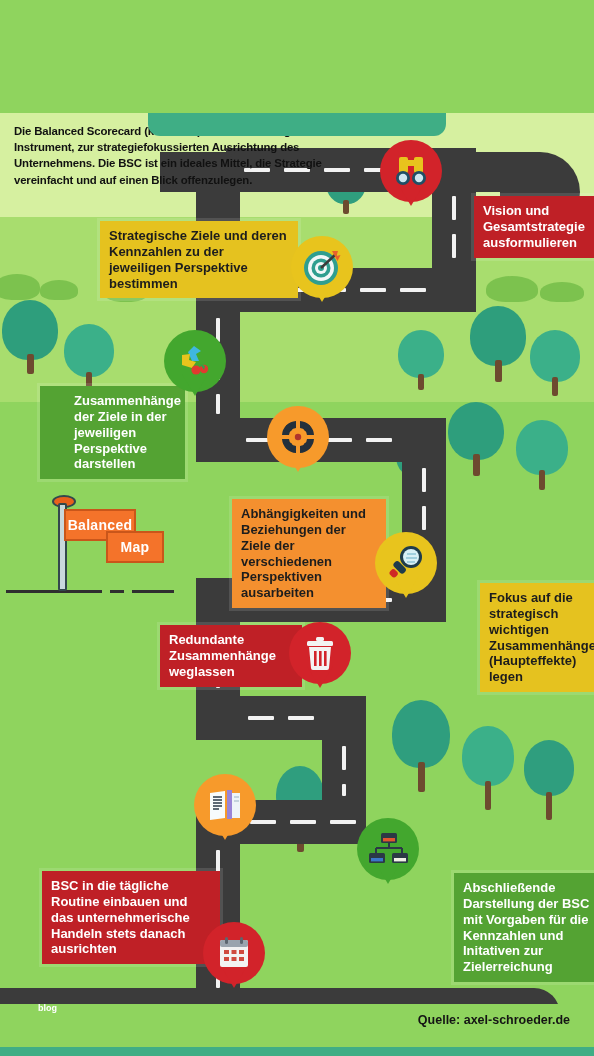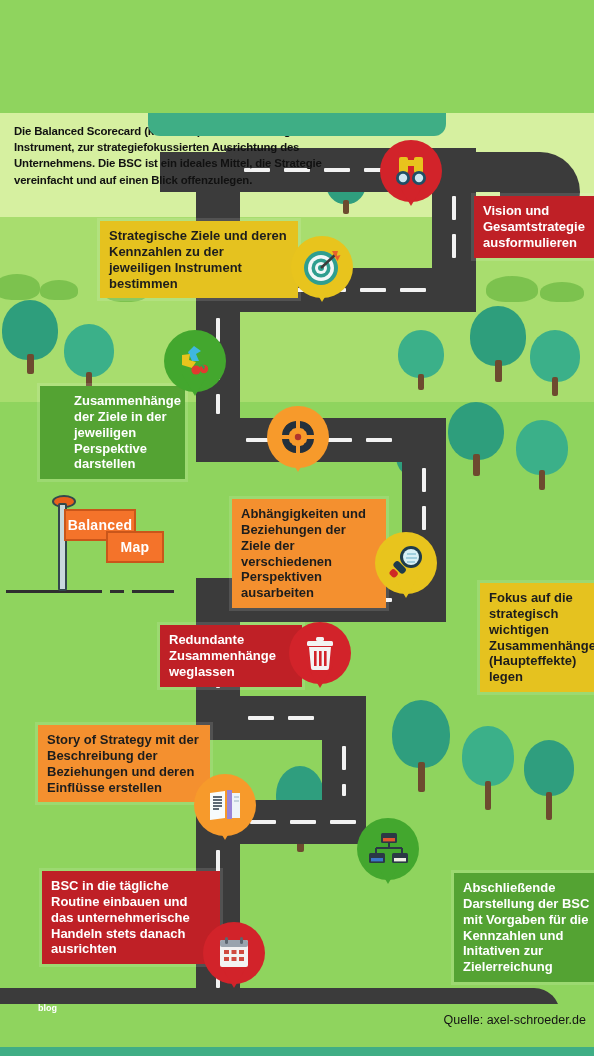--- a/index.html
+++ b/index.html
@@ -116,22 +116,22 @@
   }
   .footer-rule{
     position:absolute; left:0; bottom:0; width:594px; height:9px;
     background:#3fae85; z-index:27;
   }
   .blog-label{
     position:absolute; left:38px; top:1003px; z-index:28;
     color:#ffffff; font-size:9px; font-weight:700;
   }
   .source{
-    position:absolute; right:8px; top:1013px; z-index:28;
-    color:#141414; font-size:12.5px; font-weight:400;
+    position:absolute; right:24px; top:1013px; z-index:28;
+    color:#141414; font-size:12.5px; font-weight:700;
   }
 </style>
 </head>
 <body>
 
 <div id="stage">
 
   <div class="grass-band" style="top:113px;height:104px;background:#d6f0a0;"></div>
   <div class="grass-band" style="top:217px;height:185px;background:#a8dd6e;"></div>
   <div class="grass-band" style="top:402px;height:654px;background:#8fd45e;"></div>
@@ -434,31 +434,30 @@
         <rect x="23" y="15" width="5" height="4" fill="#cf4a3f"></rect>
         <rect x="8" y="22" width="5" height="4" fill="#cf4a3f"></rect>
         <rect x="15.5" y="22" width="5" height="4" fill="#cf4a3f"></rect>
         <rect x="23" y="22" width="5" height="4" fill="#cf4a3f"></rect>
       </svg>
     </div>
   </div>
 
   <div class="box red" style="left:446px;top:196px;width:140px;font-size:13px;">Vision und Gesamtstrategie ausformulieren</div>
 
-  <div class="box yellow" style="left:72px;top:221px;width:198px;font-size:13px;">Strategische Ziele und deren Kennzahlen zu der jeweiligen Instrument bestimmen</div>
+  <div class="box yellow" style="left:72px;top:221px;width:198px;font-size:13px;">Strategische Ziele und deren Kennzahlen zu der jeweiligen Perspektive bestimmen</div>
 
   <div class="box green" style="left:12px;top:386px;width:145px;font-size:13px;padding-left:34px;">Zusammenhänge der Ziele in der jeweiligen Perspektive darstellen</div>
 
   <div class="box orange" style="left:204px;top:499px;width:154px;font-size:13px;">Abhängigkeiten und Beziehungen der Ziele der verschiedenen Perspektiven ausarbeiten</div>
 
   <div class="box yellow" style="left:452px;top:583px;width:132px;font-size:13px;">Fokus auf die strategisch wichtigen Zusammenhänge (Haupteffekte) legen</div>
 
   <div class="box red" style="left:132px;top:625px;width:142px;font-size:13px;">Redundante Zusammenhänge weglassen</div>
 
-  <div class="box orange" style="left:10px;top:725px;width:172px;font-size:13px;">Story of Strategy mit der Beschreibung der Beziehungen und deren Einflüsse erstellen</div>
 
   <div class="box red" style="left:14px;top:871px;width:178px;font-size:13px;">BSC in die tägliche Routine einbauen und das unternehmerische Handeln stets danach ausrichten</div>
 
   <div class="box green" style="left:426px;top:873px;width:150px;font-size:13px;">Abschließende Darstellung der BSC mit Vorgaben für die Kennzahlen und Initativen zur Zielerreichung</div>
 
   <div class="footer-band"></div>
   <div class="footer-rule"></div>
   <div class="blog-label">blog</div>
   <div class="source">Quelle: axel-schroeder.de</div>
 

